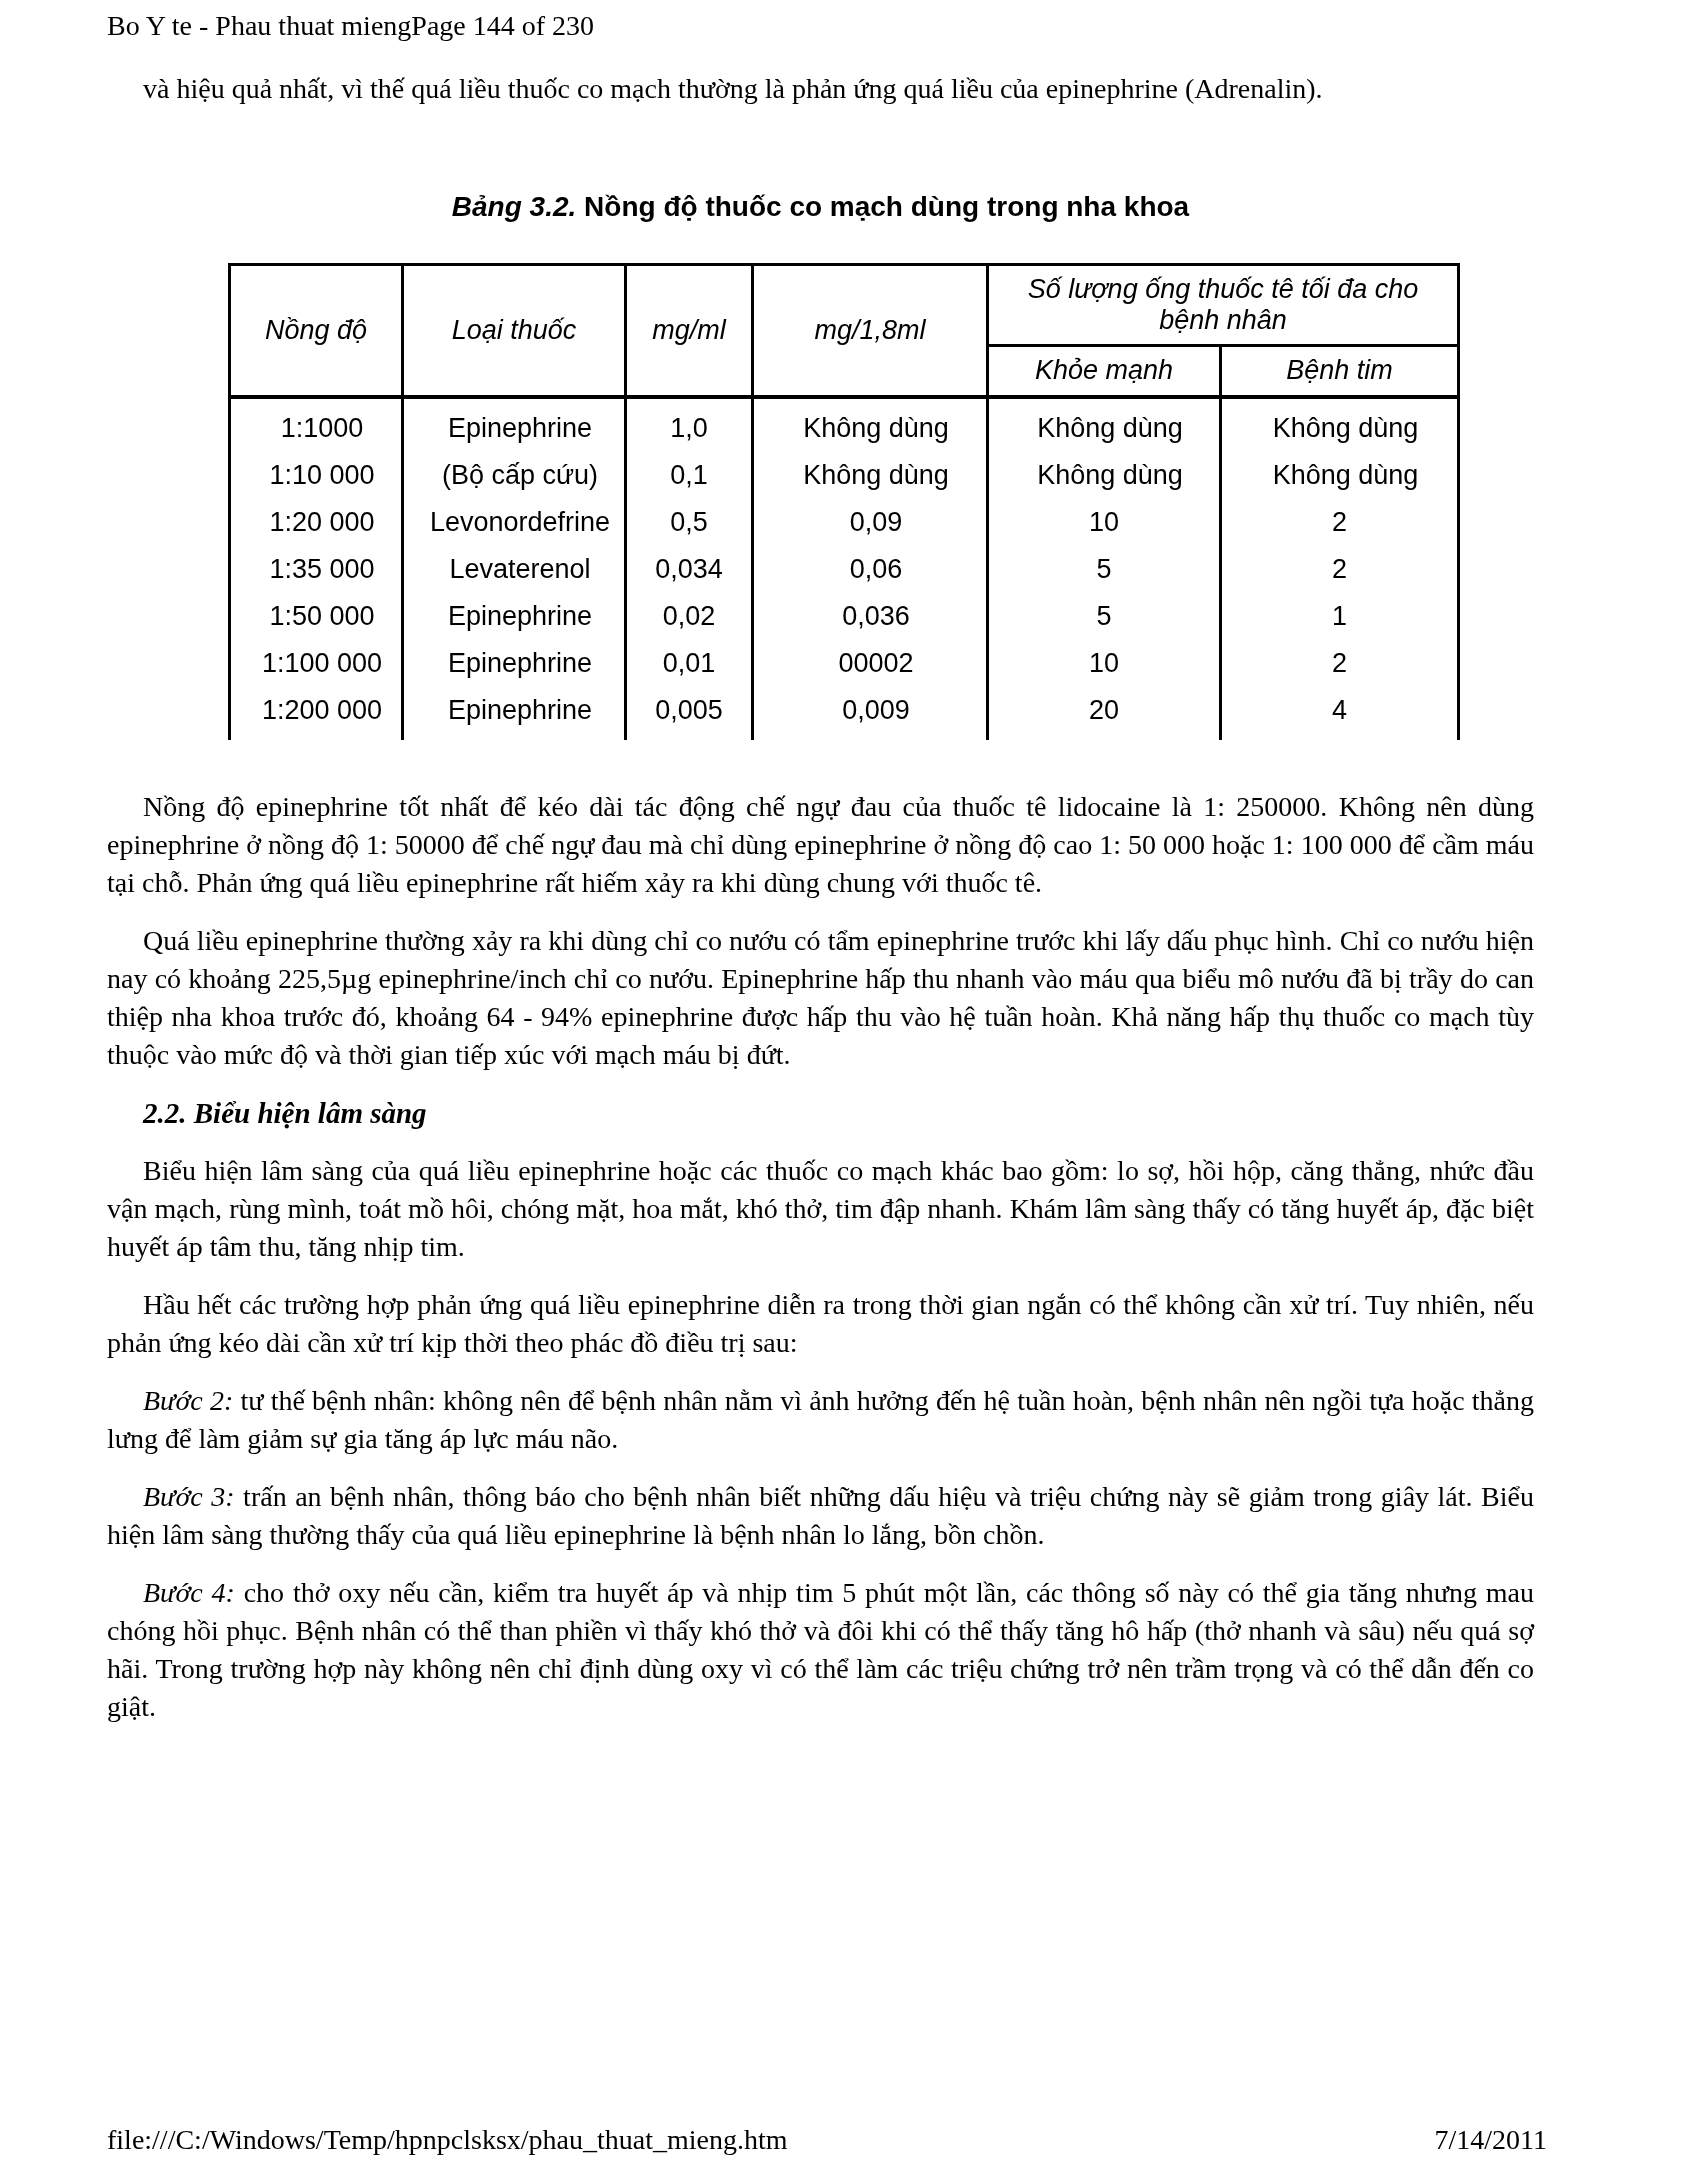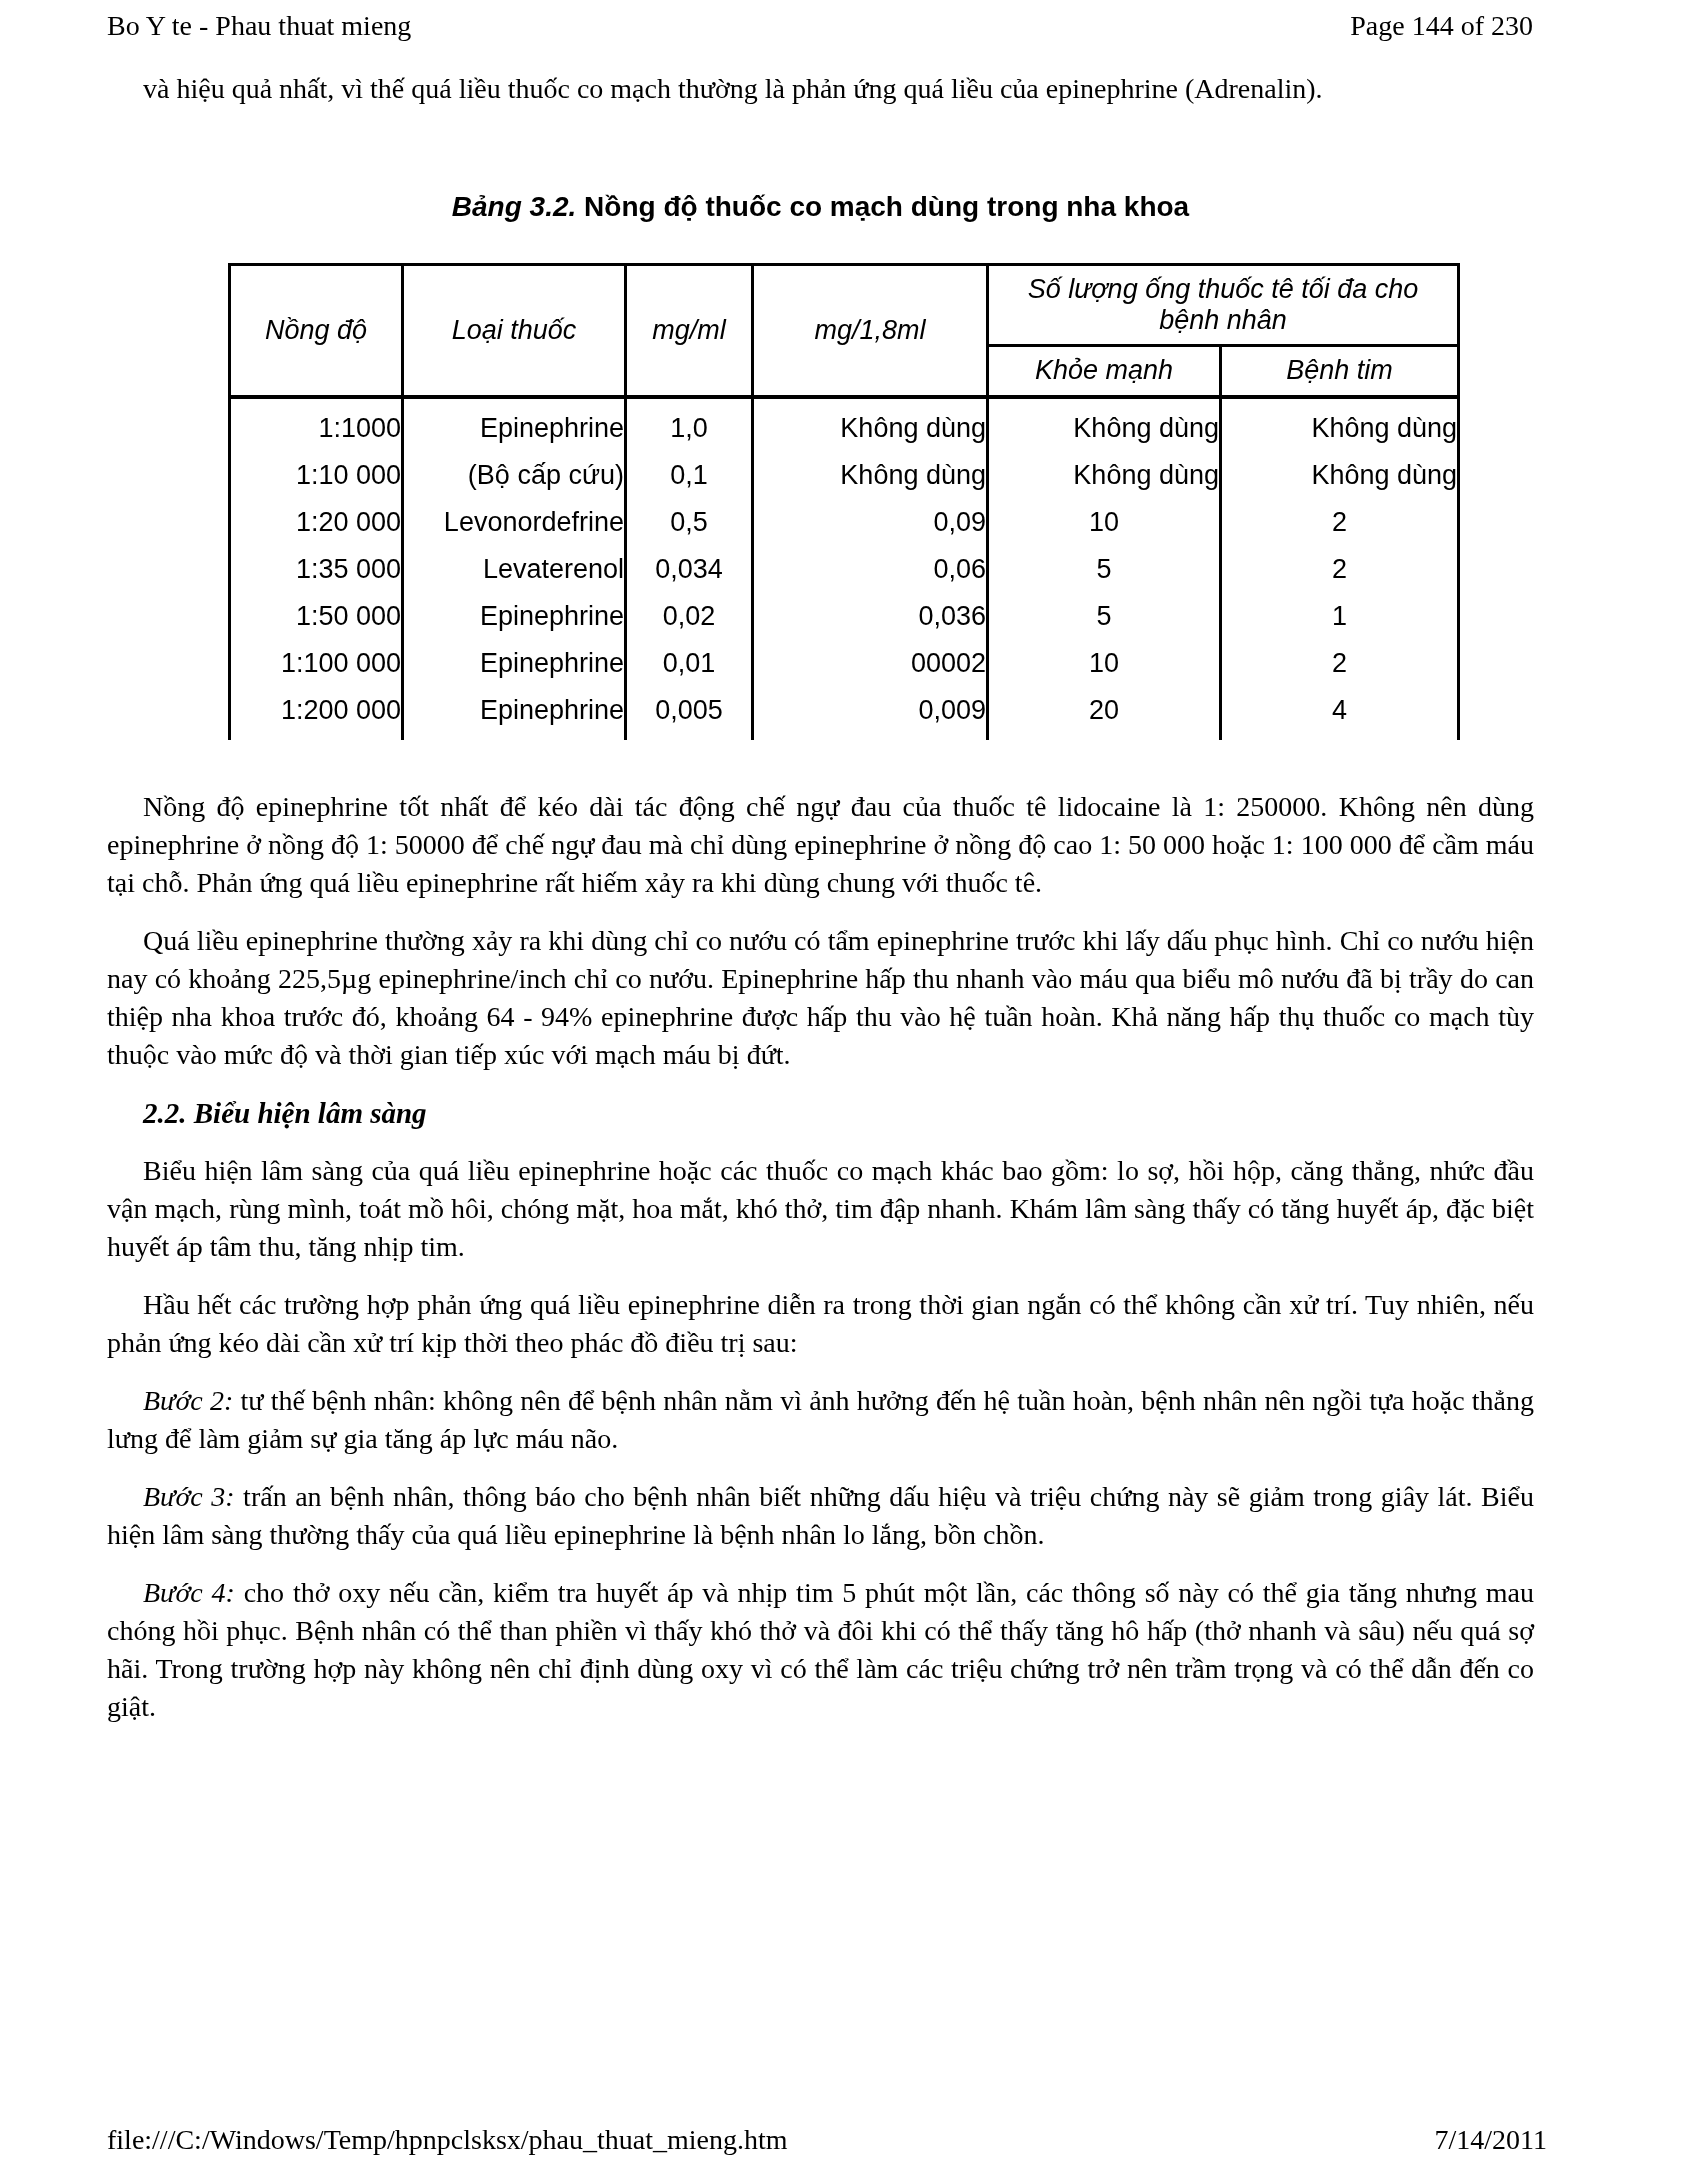--- a/index.html
+++ b/index.html
@@ -1,21 +1,21 @@
 <!DOCTYPE html>
 <html><head>
 <meta charset="utf-8">
 <style>
   html,body{margin:0;padding:0;}
   body{
     width:1683px;height:2178px;background:#ffffff;color:#000;
     font-family:"Liberation Serif", serif;position:relative;overflow:hidden;
   }
   .page-header{
-    display:flex;justify-content:space-between;align-items:flex-start;
+    display:flex;justify-content:flex-start;align-items:flex-start;
     padding:10px 150px 0 107px;font-size:28px;line-height:32px;
   }
   .content{padding:0 149px 0 107px;margin-top:28px;}
   p.body{
     font-size:28px;line-height:38px;text-align:justify;text-indent:36px;
     margin:0 0 20px 0;
   }
   .caption{
     font-family:"Liberation Sans", sans-serif;font-weight:bold;font-size:28px;
     text-align:center;text-indent:0;margin:79px 0 36px 0;line-height:40px;
@@ -33,21 +33,21 @@
   table.drug th, table.drug td{border:3px solid #000;overflow:hidden;}
   table.drug thead{border-bottom:4px solid #000;}
   table.drug th{font-weight:normal;font-style:italic;vertical-align:middle;text-align:center;padding:4px 8px;}
   tr.head-top{height:81px;}
   tr.head-sub{height:51px;}
   table.drug tbody td{
     border-top:0;border-bottom:0;height:47px;vertical-align:middle;padding:0;
   }
   table.drug tbody tr:first-child td{padding-top:6px;}
   table.drug tbody tr:last-child td{padding-bottom:6px;}
-  td.al{text-align:right;padding-left:12px !important;}
+  td.al{text-align:center;padding-left:12px !important;}
   td.ac{text-align:center;}
   .page-footer{
     position:absolute;left:107px;right:136px;bottom:22px;
     display:flex;justify-content:space-between;font-size:28px;line-height:32px;
   }
 </style>
 </head>
 <body>
 
 <div class="page-header">

